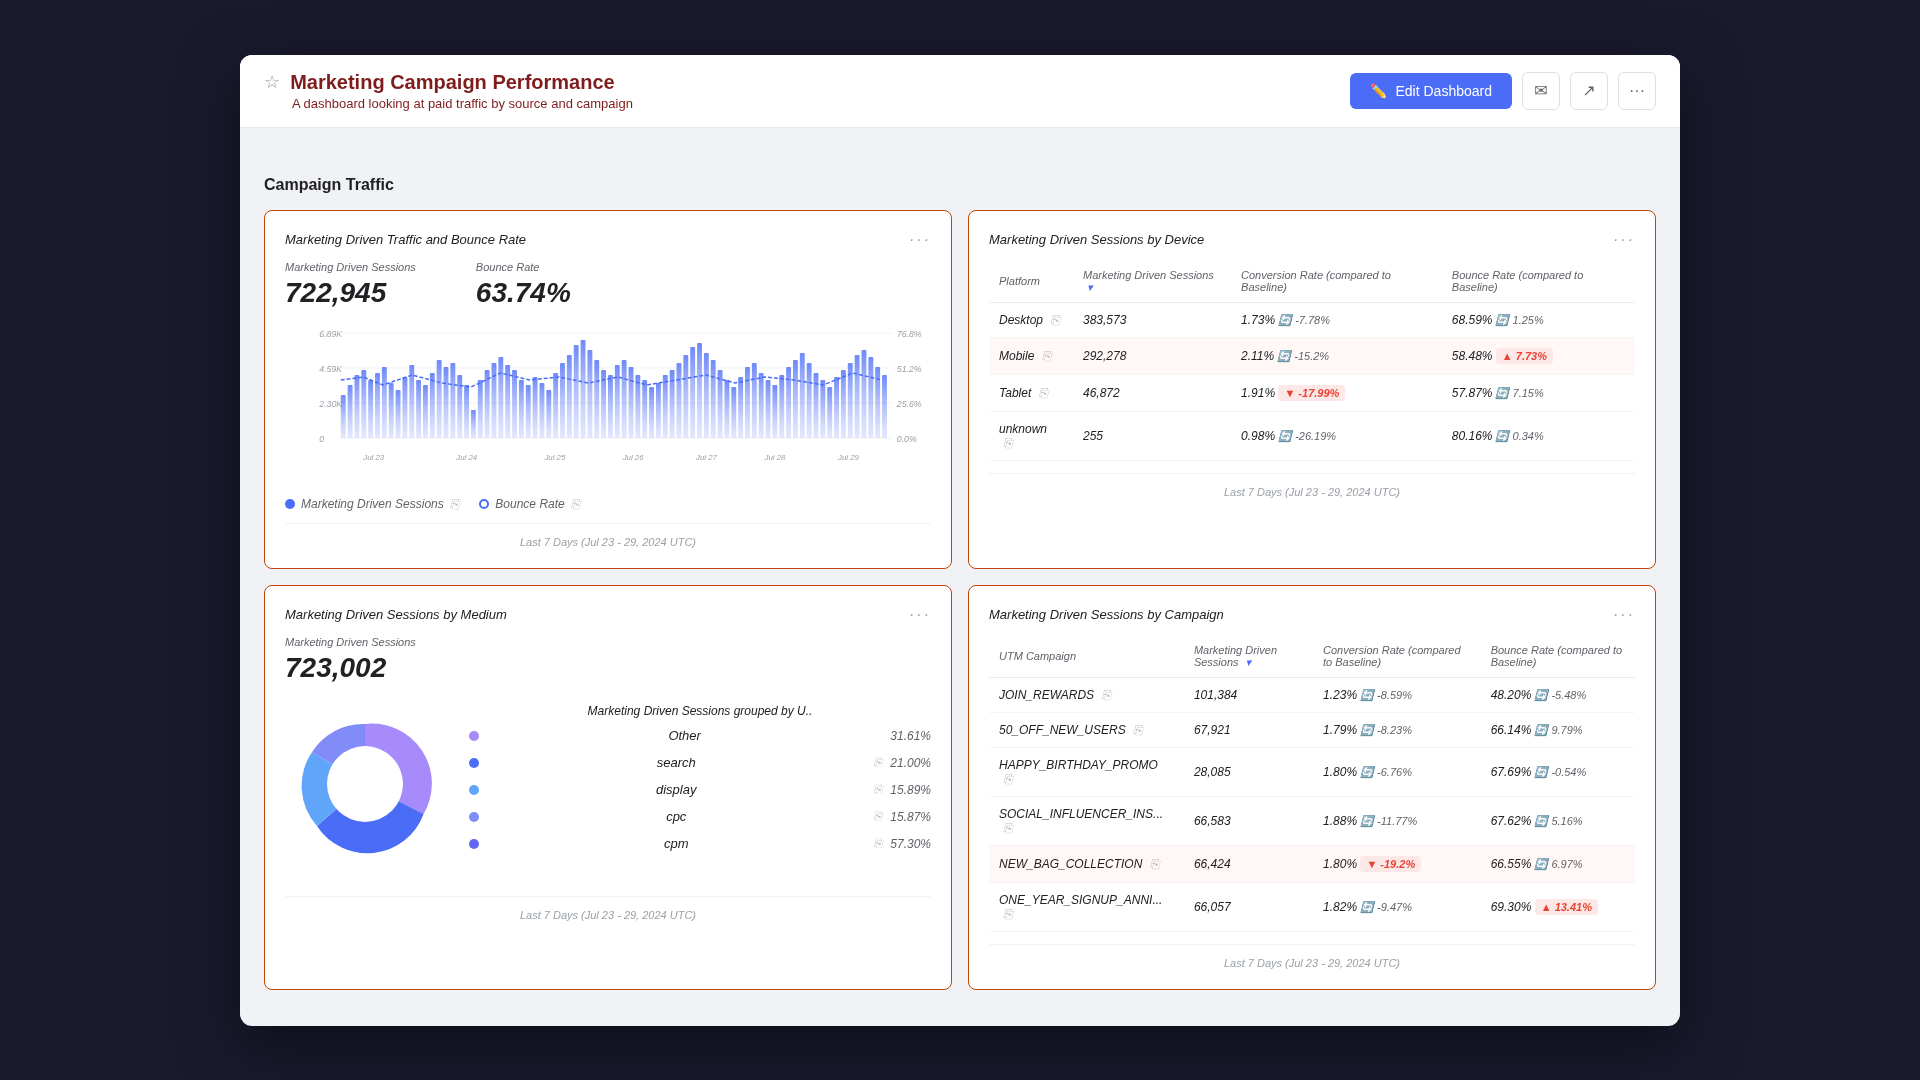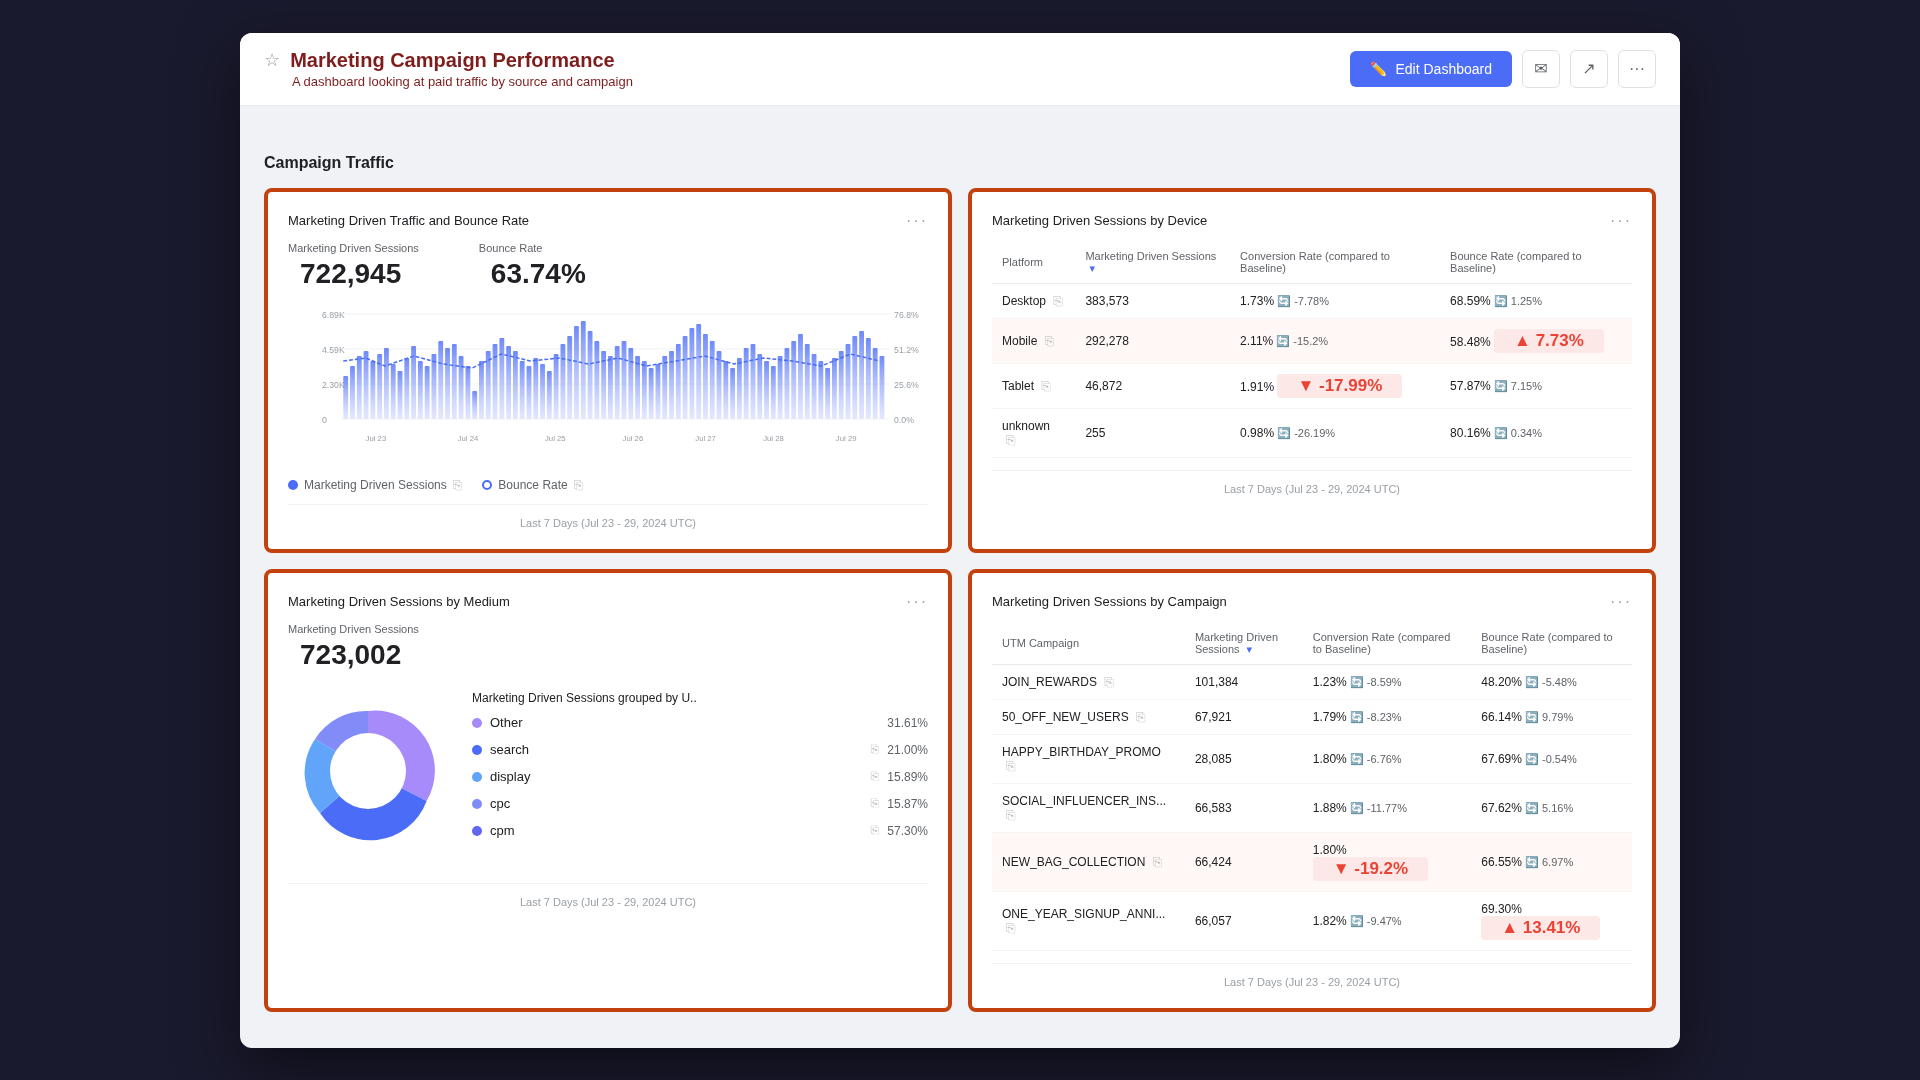--- a/index.html
+++ b/index.html
@@ -11,45 +11,45 @@
     .star-icon { color: #9aa0a6; font-size: 18px; cursor: pointer; }
     .page-title { font-size: 20px; font-weight: 600; color: #7f1d1d; }
     .page-subtitle { font-size: 13px; color: #7f1d1d; margin-top: 2px; margin-left: 28px; }
     .header-right { display: flex; align-items: center; gap: 10px; }
     .edit-dashboard-btn { background: #4a6cf7; color: #fff; border: none; border-radius: 6px; padding: 10px 20px; font-size: 14px; font-weight: 500; cursor: pointer; display: flex; align-items: center; gap: 8px; }
     .edit-dashboard-btn .pencil-icon { font-size: 14px; }
     .icon-btn { background: #fff; border: 1px solid #e0e0e0; border-radius: 6px; width: 38px; height: 38px; display: flex; align-items: center; justify-content: center; cursor: pointer; font-size: 16px; color: #5f6368; }
     .content { padding: 20px 24px; }
     .section-title { font-size: 16px; font-weight: 600; color: #202124; margin-bottom: 16px; margin-top: 28px; }
     .cards-row { display: grid; grid-template-columns: 1fr 1fr; gap: 16px; margin-bottom: 16px; }
-    .card { background: #fff; border-radius: 8px; padding: 20px; border: 4px solid #c2410c; }
+    .card { background: #fff; border-radius: 8px; padding: 20px; border: 1px solid #c2410c; font-style: italic; }
     .card-header { display: flex; justify-content: space-between; align-items: center; margin-bottom: 12px; }
     .card-title { font-size: 13px; font-weight: 500; color: #202124; }
     .card-menu { color: #9aa0a6; cursor: pointer; font-size: 16px; letter-spacing: 2px; }
     .metrics-row { display: flex; gap: 60px; margin-bottom: 16px; }
     .metric-label { font-size: 11px; color: #5f6368; margin-bottom: 4px; }
-    .metric-value { font-size: 28px; font-weight: 700; color: #202124; margin-left: 12px; }
+    .metric-value { font-size: 28px; font-weight: 700; color: #202124; }
     .chart-area { position: relative; height: 160px; overflow: hidden; }
     .chart-legend { display: flex; gap: 20px; margin-top: 12px; }
     .legend-item { display: flex; align-items: center; gap: 6px; font-size: 12px; color: #5f6368; }
     .legend-dot { width: 10px; height: 10px; border-radius: 50%; }
     .legend-dot-blue { background: #4a6cf7; }
     .legend-dot-outline { width: 10px; height: 10px; border-radius: 50%; border: 2px solid #4a6cf7; background: transparent; }
     .card-footer { text-align: center; font-size: 11px; color: #9aa0a6; margin-top: 12px; padding-top: 12px; border-top: 1px solid #f0f2f5; }
     
     .data-table { width: 100%; border-collapse: collapse; font-size: 12px; }
     .data-table th { text-align: left; padding: 8px 10px; font-size: 11px; color: #5f6368; font-weight: 500; border-bottom: 1px solid #e8eaed; }
     .data-table td { padding: 10px 10px; border-bottom: 1px solid #f5f5f5; color: #202124; }
     .data-table tr.highlighted td { background: #fff8f7; }
     .sort-icon { color: #4a6cf7; margin-left: 4px; }
-    .badge-red { background: #fce8e6; color: #ea4335; border-radius: 4px; padding: 2px 20px; font-size: 17px; font-weight: 600; display: inline-flex; align-items: center; gap: 3px; }
+    .badge-red { background: #fce8e6; color: #ea4335; border-radius: 4px; padding: 2px 6px; font-size: 11px; font-weight: 600; display: inline-flex; align-items: center; gap: 3px; }
     .badge-neutral { color: #5f6368; font-size: 11px; display: inline-flex; align-items: center; gap: 3px; }
     .copy-icon { color: #bbb; font-size: 12px; margin-left: 4px; cursor: pointer; }
     
-    .donut-section { display: flex; align-items: center; gap: 24px; padding: 20px 0; }
+    .donut-section { display: flex; align-items: center; gap: 24px; padding: 20px 0; text-align: center; }
     .donut-container { position: relative; width: 160px; height: 160px; flex-shrink: 0; }
     .donut-legend { flex: 1; }
     .donut-legend-item { display: flex; align-items: center; gap: 8px; margin-bottom: 12px; font-size: 13px; color: #202124; }
     .donut-legend-dot { width: 10px; height: 10px; border-radius: 50%; flex-shrink: 0; }
     .donut-legend-label { flex: 1; }
     .donut-legend-value { color: #5f6368; font-size: 12px; }
     .donut-legend-icon { color: #bbb; font-size: 11px; }
     
     svg { display: block; }
   </style>

